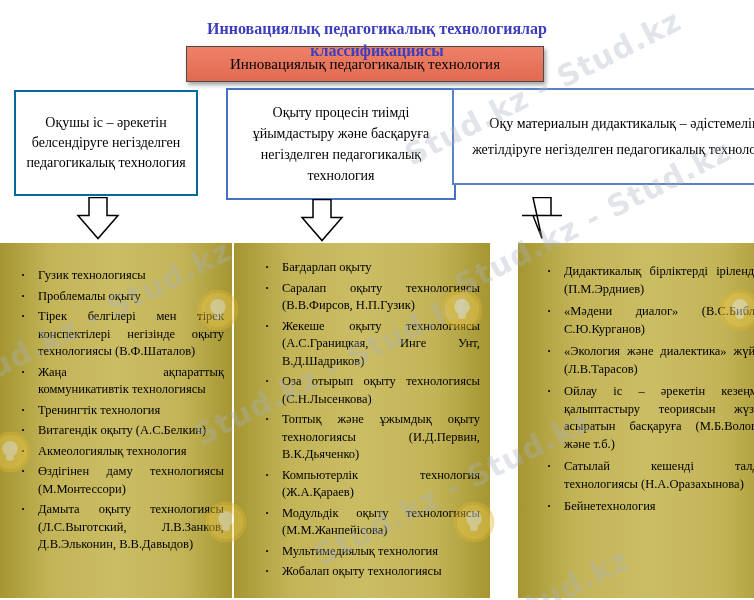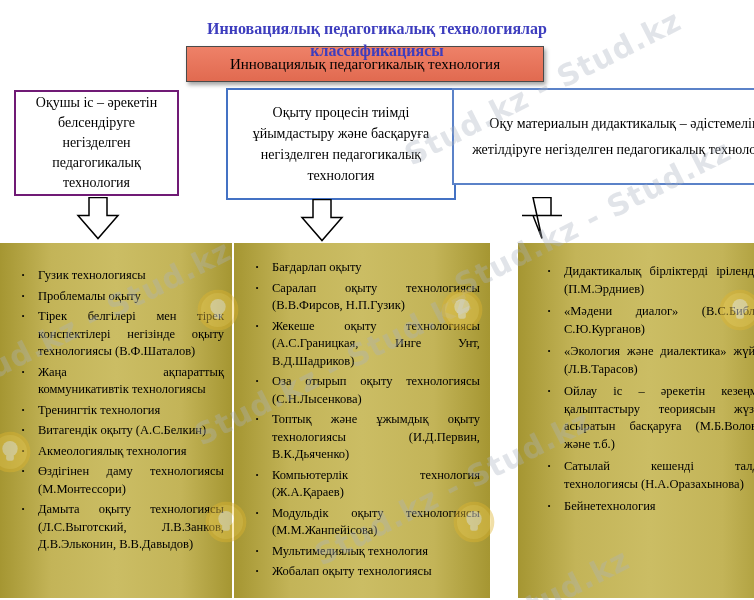--- a/index.html
+++ b/index.html
@@ -47,21 +47,21 @@
   .branch-box {
     position: absolute;
     background: #ffffff;
     display: flex; align-items: center; justify-content: center;
     text-align: center;
     font-size: 14px;
     color: #000;
     padding: 4px 8px;
     z-index: 2;
   }
-  .branch-left   { left: 14px;  top: 90px; width: 165px; height: 106px; border: 2px solid #701a75; line-height: 20px; }
+  .branch-left   { left: 14px;  top: 90px; width: 184px; height: 106px; border: 2px solid #0369a1; line-height: 20px; }
   .branch-middle { left: 226px; top: 88px; width: 230px; height: 112px; border: 2px solid #4472c4; line-height: 21px; }
   .branch-right  { left: 452px; top: 88px; width: 344px; height: 97px;  border: 2px solid #5b82c8; line-height: 26px; }
 
   
   .down-arrow { position: absolute; width: 44px; height: 43px; z-index: 2; }
   .arrow-1 { left: 76px;  top: 197px; }
   .arrow-2 { left: 300px; top: 199px; }
   .arrow-3 { left: 520px; top: 197px; }
 
   
@@ -72,21 +72,21 @@
     background: linear-gradient(90deg, #a59632, #c3b458 22%, #cbbd64 50%, #c3b458 78%, #a59632);
     overflow: hidden;
     z-index: 1;
   }
   .panel-left   { left: 0;     width: 232px; }
   .panel-middle { left: 234px; width: 256px; }
   .panel-right  { left: 492px; width: 262px; margin-left: 26px; }
 
   .panel ul { list-style: none; }
   .panel-left   ul { padding: 24px 8px 6px 12px; }
-  .panel-middle ul { padding: 16px 10px 6px 12px; }
+  .panel-middle ul { padding: 16px 10px 6px 22px; }
   .panel-right  ul { padding: 20px 10px 6px 20px; }
 
   .panel li {
     position: relative;
     padding-left: 26px;
     margin-bottom: 3px;
     font-size: 12.5px;
     line-height: 17.5px;
     color: #000;
     text-align: justify;

